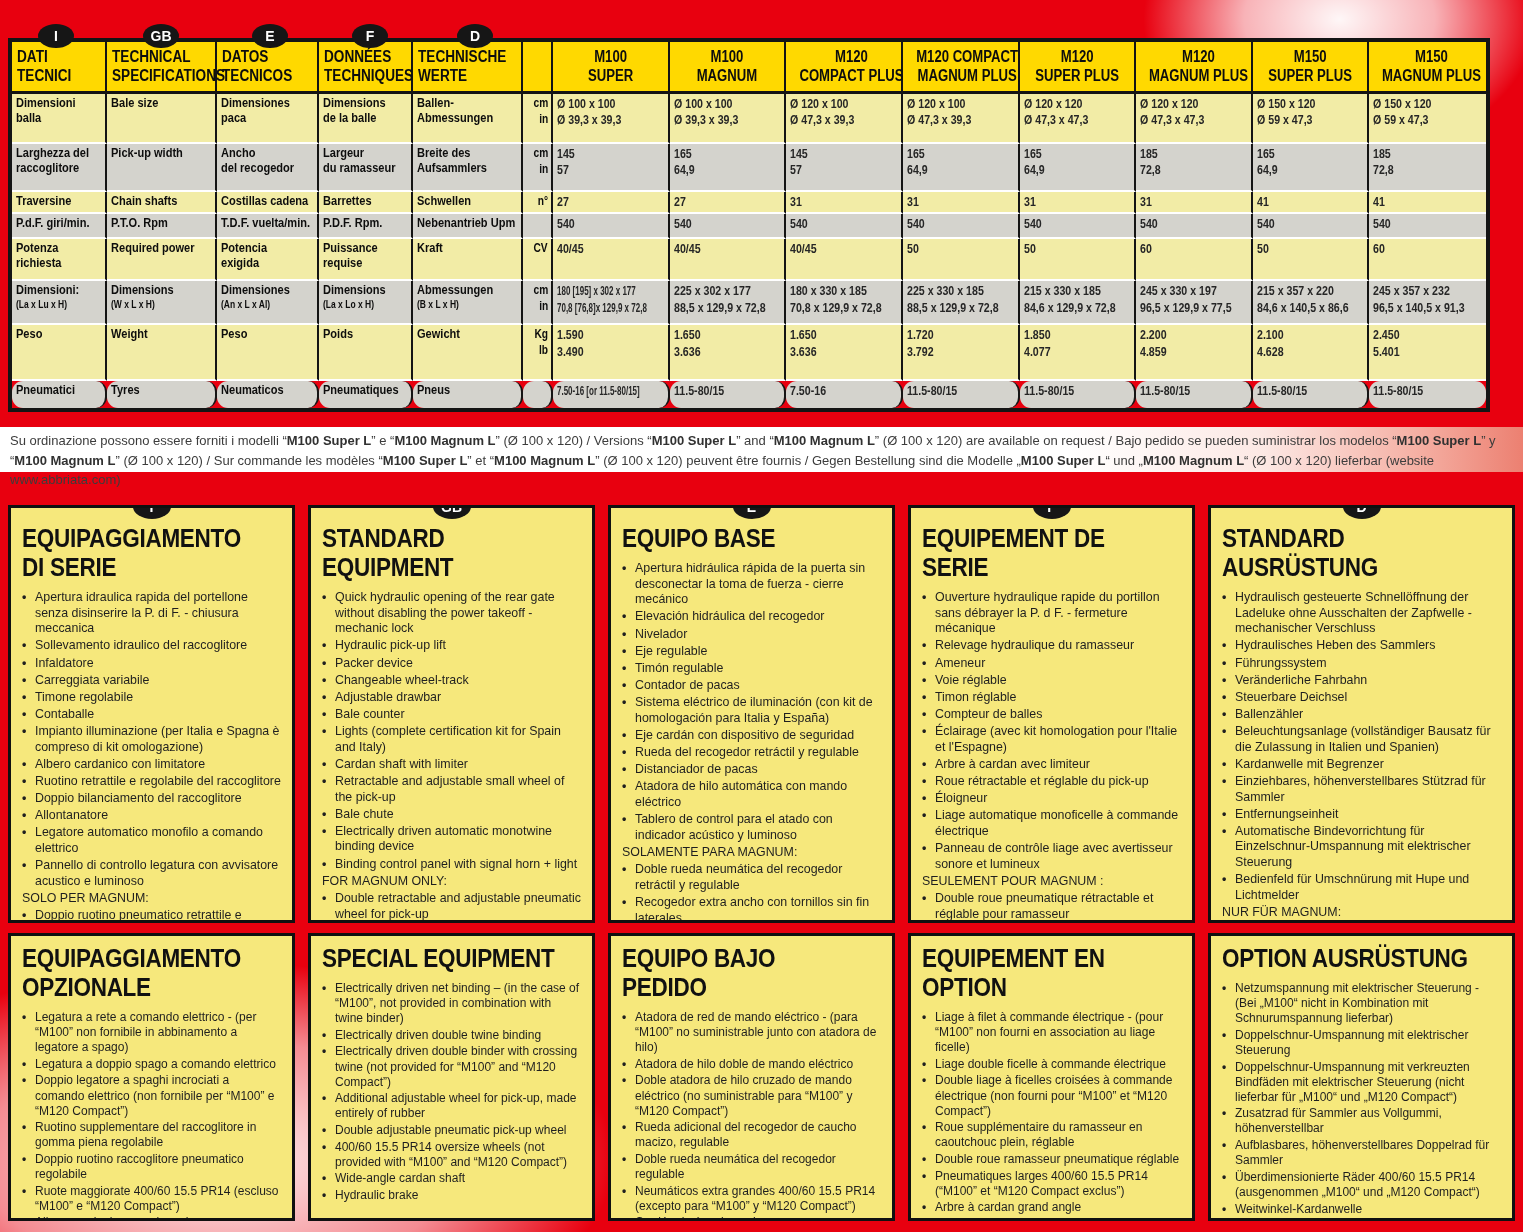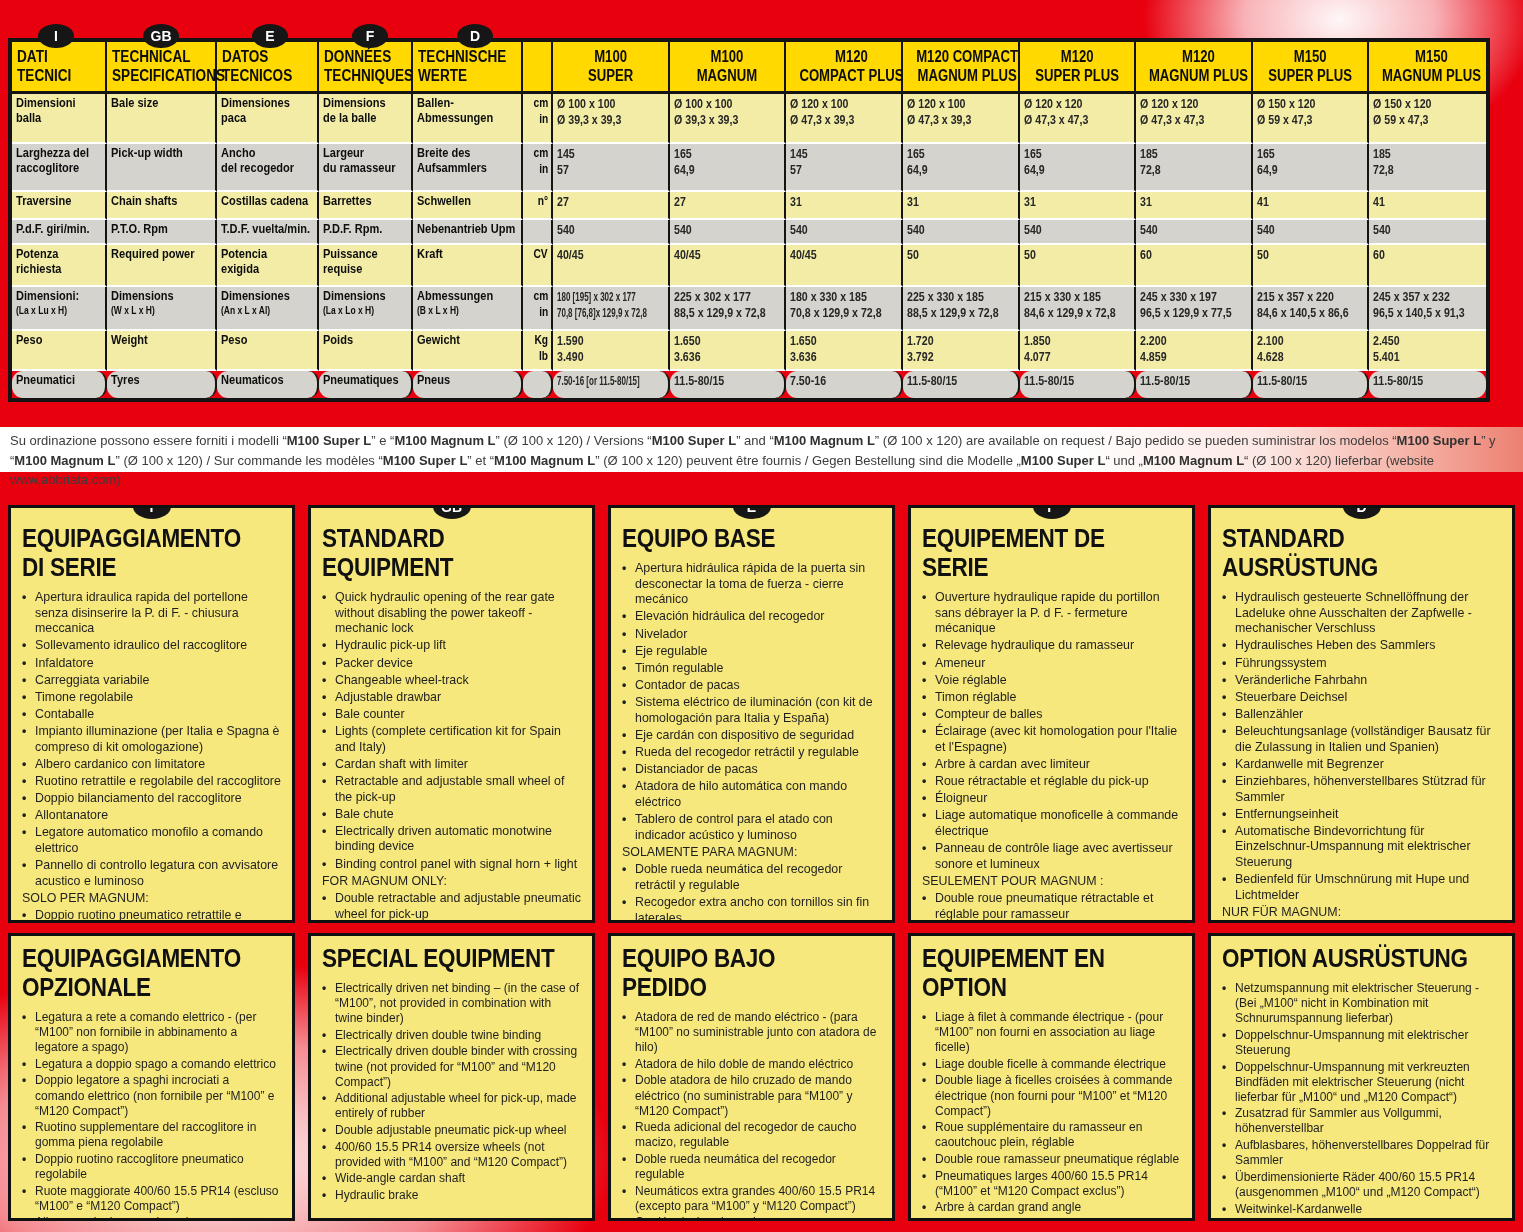--- a/index.html
+++ b/index.html
@@ -18,23 +18,23 @@
   table.spec th,table.spec td{border-right:2px solid #141414;box-sizing:border-box;}
   table.spec th:last-child,table.spec td:last-child{border-right:none;}
   table.spec th{background:#ffd900;color:#0d0d0d;font-weight:bold;font-size:16px;line-height:1.15;
                 height:52px;vertical-align:middle;text-align:center;border-bottom:3px solid #141414;padding:2px;}
   table.spec th.lang{text-align:left;padding-left:5px;}
   table.spec td{vertical-align:top;padding:2px 3px 2px 4px;border-bottom:2px solid #fff;}
   table.spec tbody tr:last-child td{border-bottom:none;}
   tbody tr:nth-child(odd) td{background:#f2eca6;}
   tbody tr:nth-child(even) td{background:#d4d3cd;}
   tbody tr:nth-child(1) td{height:50px;} tbody tr:nth-child(2) td{height:48px;}
-  tbody tr:nth-child(3) td{height:28px;} tbody tr:nth-child(4) td{height:25px;}
+  tbody tr:nth-child(3) td{height:22px;} tbody tr:nth-child(4) td{height:25px;}
   tbody tr:nth-child(5) td{height:42px;} tbody tr:nth-child(6) td{height:44px;}
-  tbody tr:nth-child(7) td{height:40px;} tbody tr:nth-child(8) td{height:27px;border-radius:11px;}
+  tbody tr:nth-child(7) td{height:56px;} tbody tr:nth-child(8) td{height:27px;border-radius:11px;}
   .lab{font-weight:bold;color:#0d0d0d;font-size:13px;line-height:1.14;}
   .sub{font-size:10px;font-weight:bold;margin-top:1px;color:#0d0d0d;}
   .val{font-weight:bold;color:#262626;font-size:12.5px;line-height:1.3;}
   .unt{font-weight:bold;color:#0d0d0d;font-size:12px;text-align:right;padding-right:3px;line-height:1.3;}
   .sq{display:inline-block;white-space:pre;transform:scaleX(.85);transform-origin:0 50%;}
   .unt .sq{transform-origin:100% 50%;}
   .sq-c{transform-origin:50% 50%;transform:scaleX(.82);}
   .tight{transform:scaleX(.64);}
   .t-badge{position:absolute;top:-14px;transform:translateX(-50%);background:#161616;color:#fff;
            font-weight:bold;font-size:14px;height:24px;min-width:36px;padding:0 7px;border-radius:50%;

